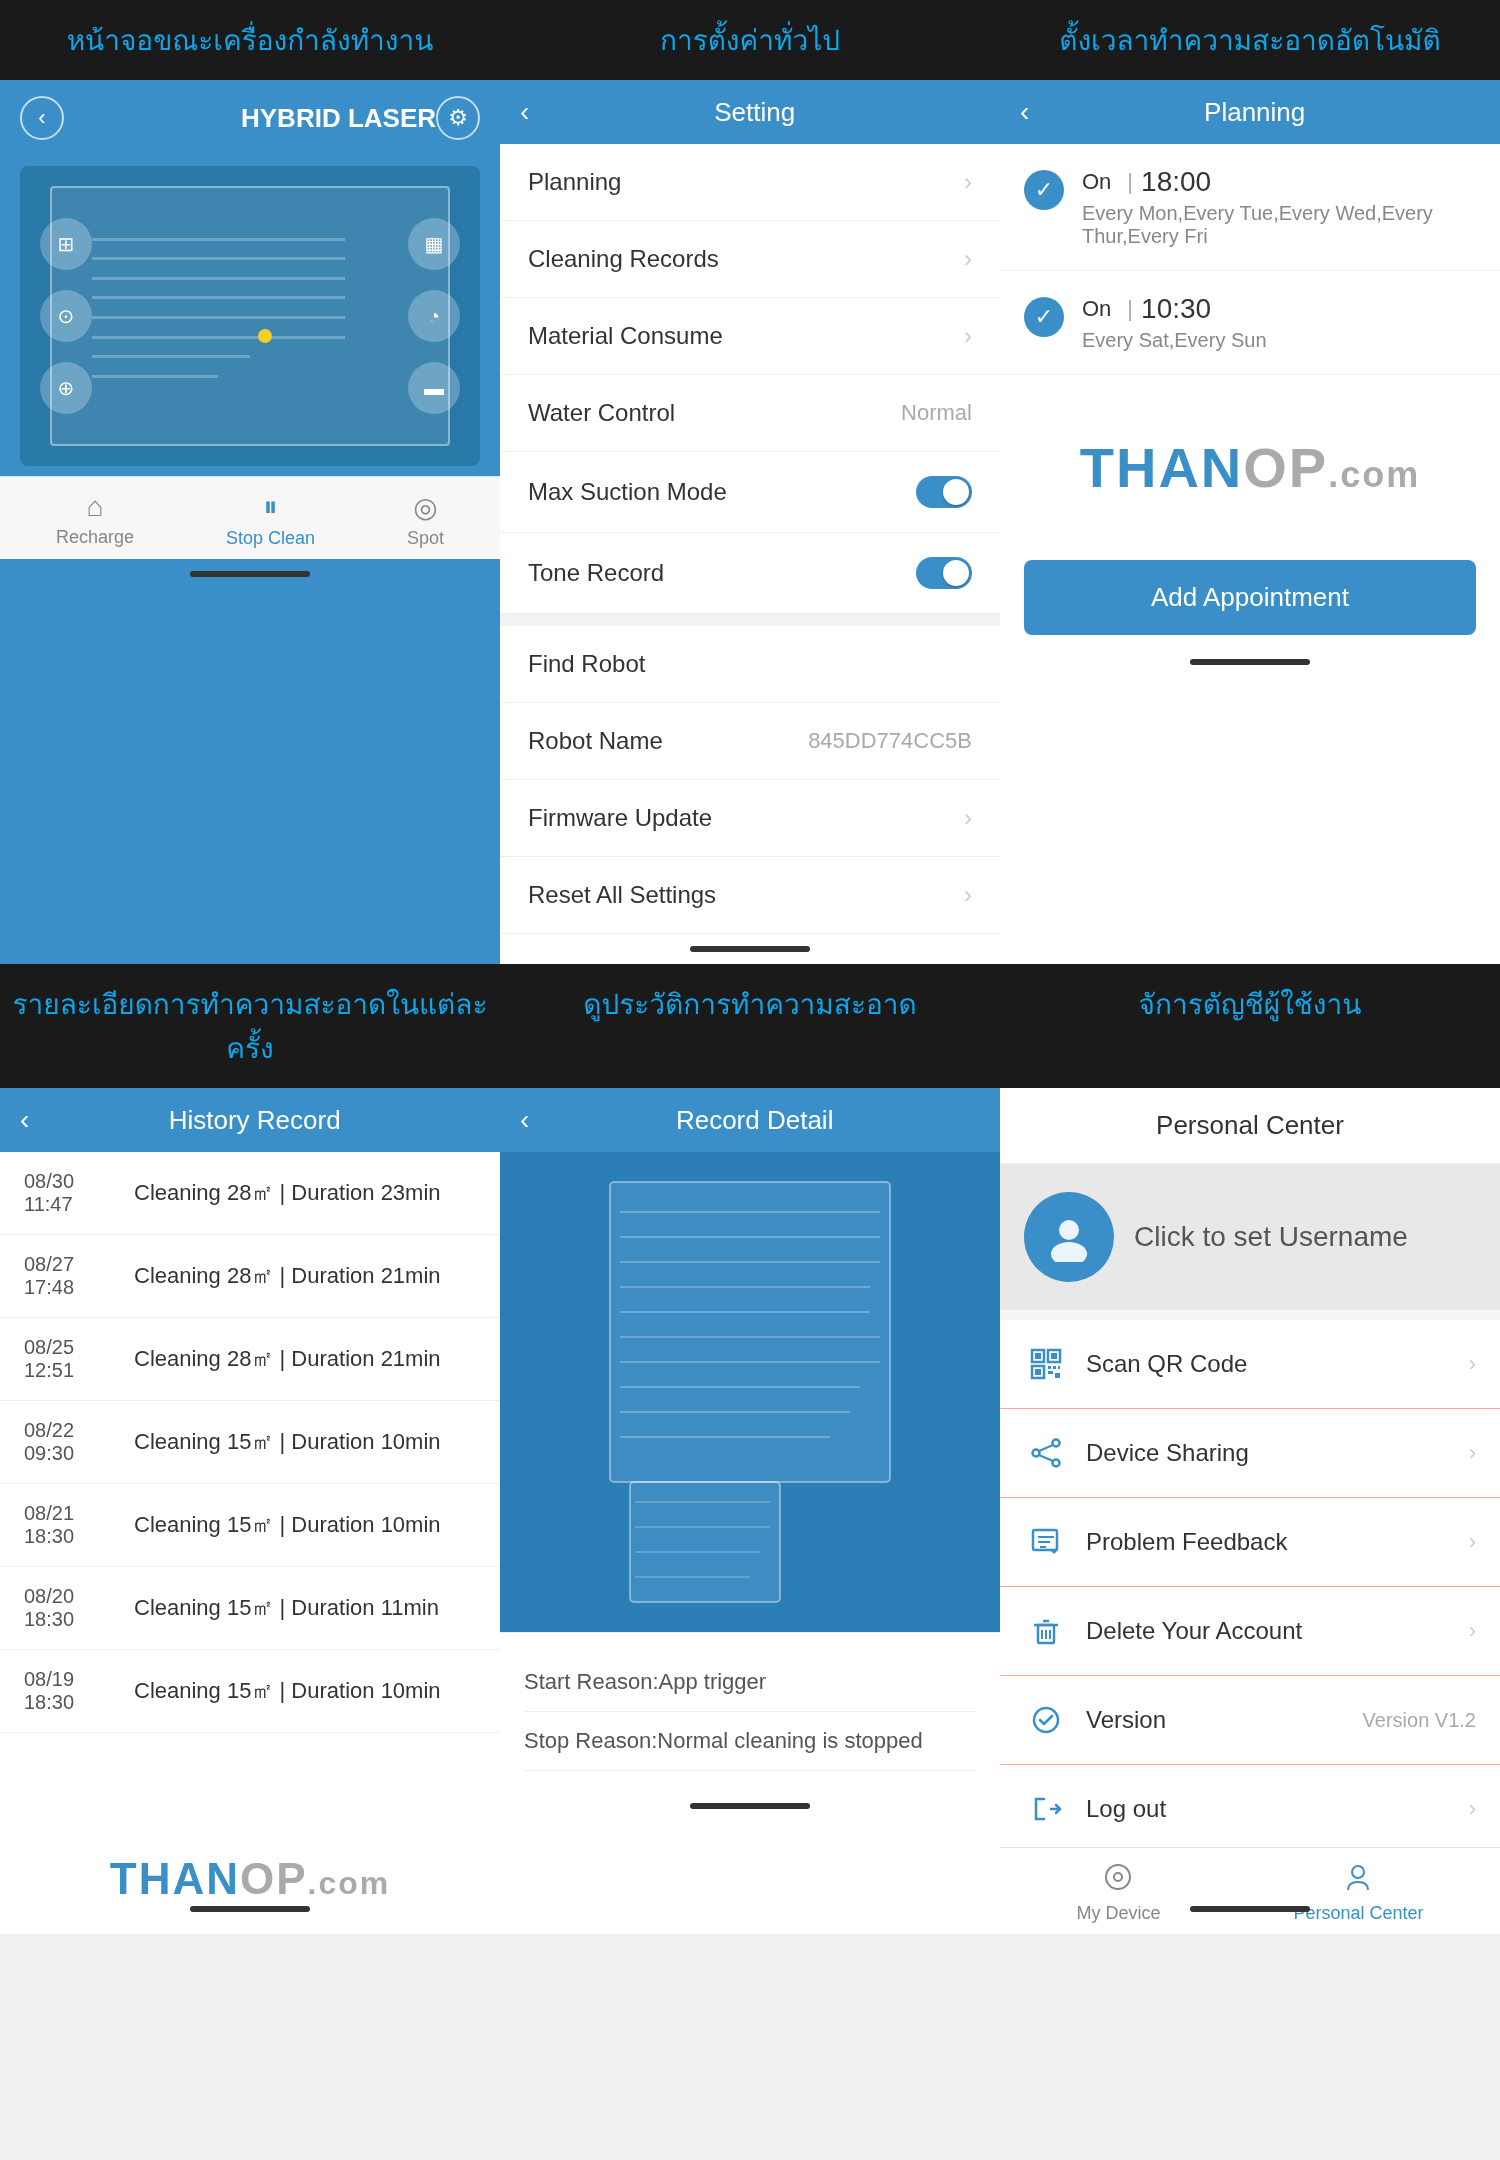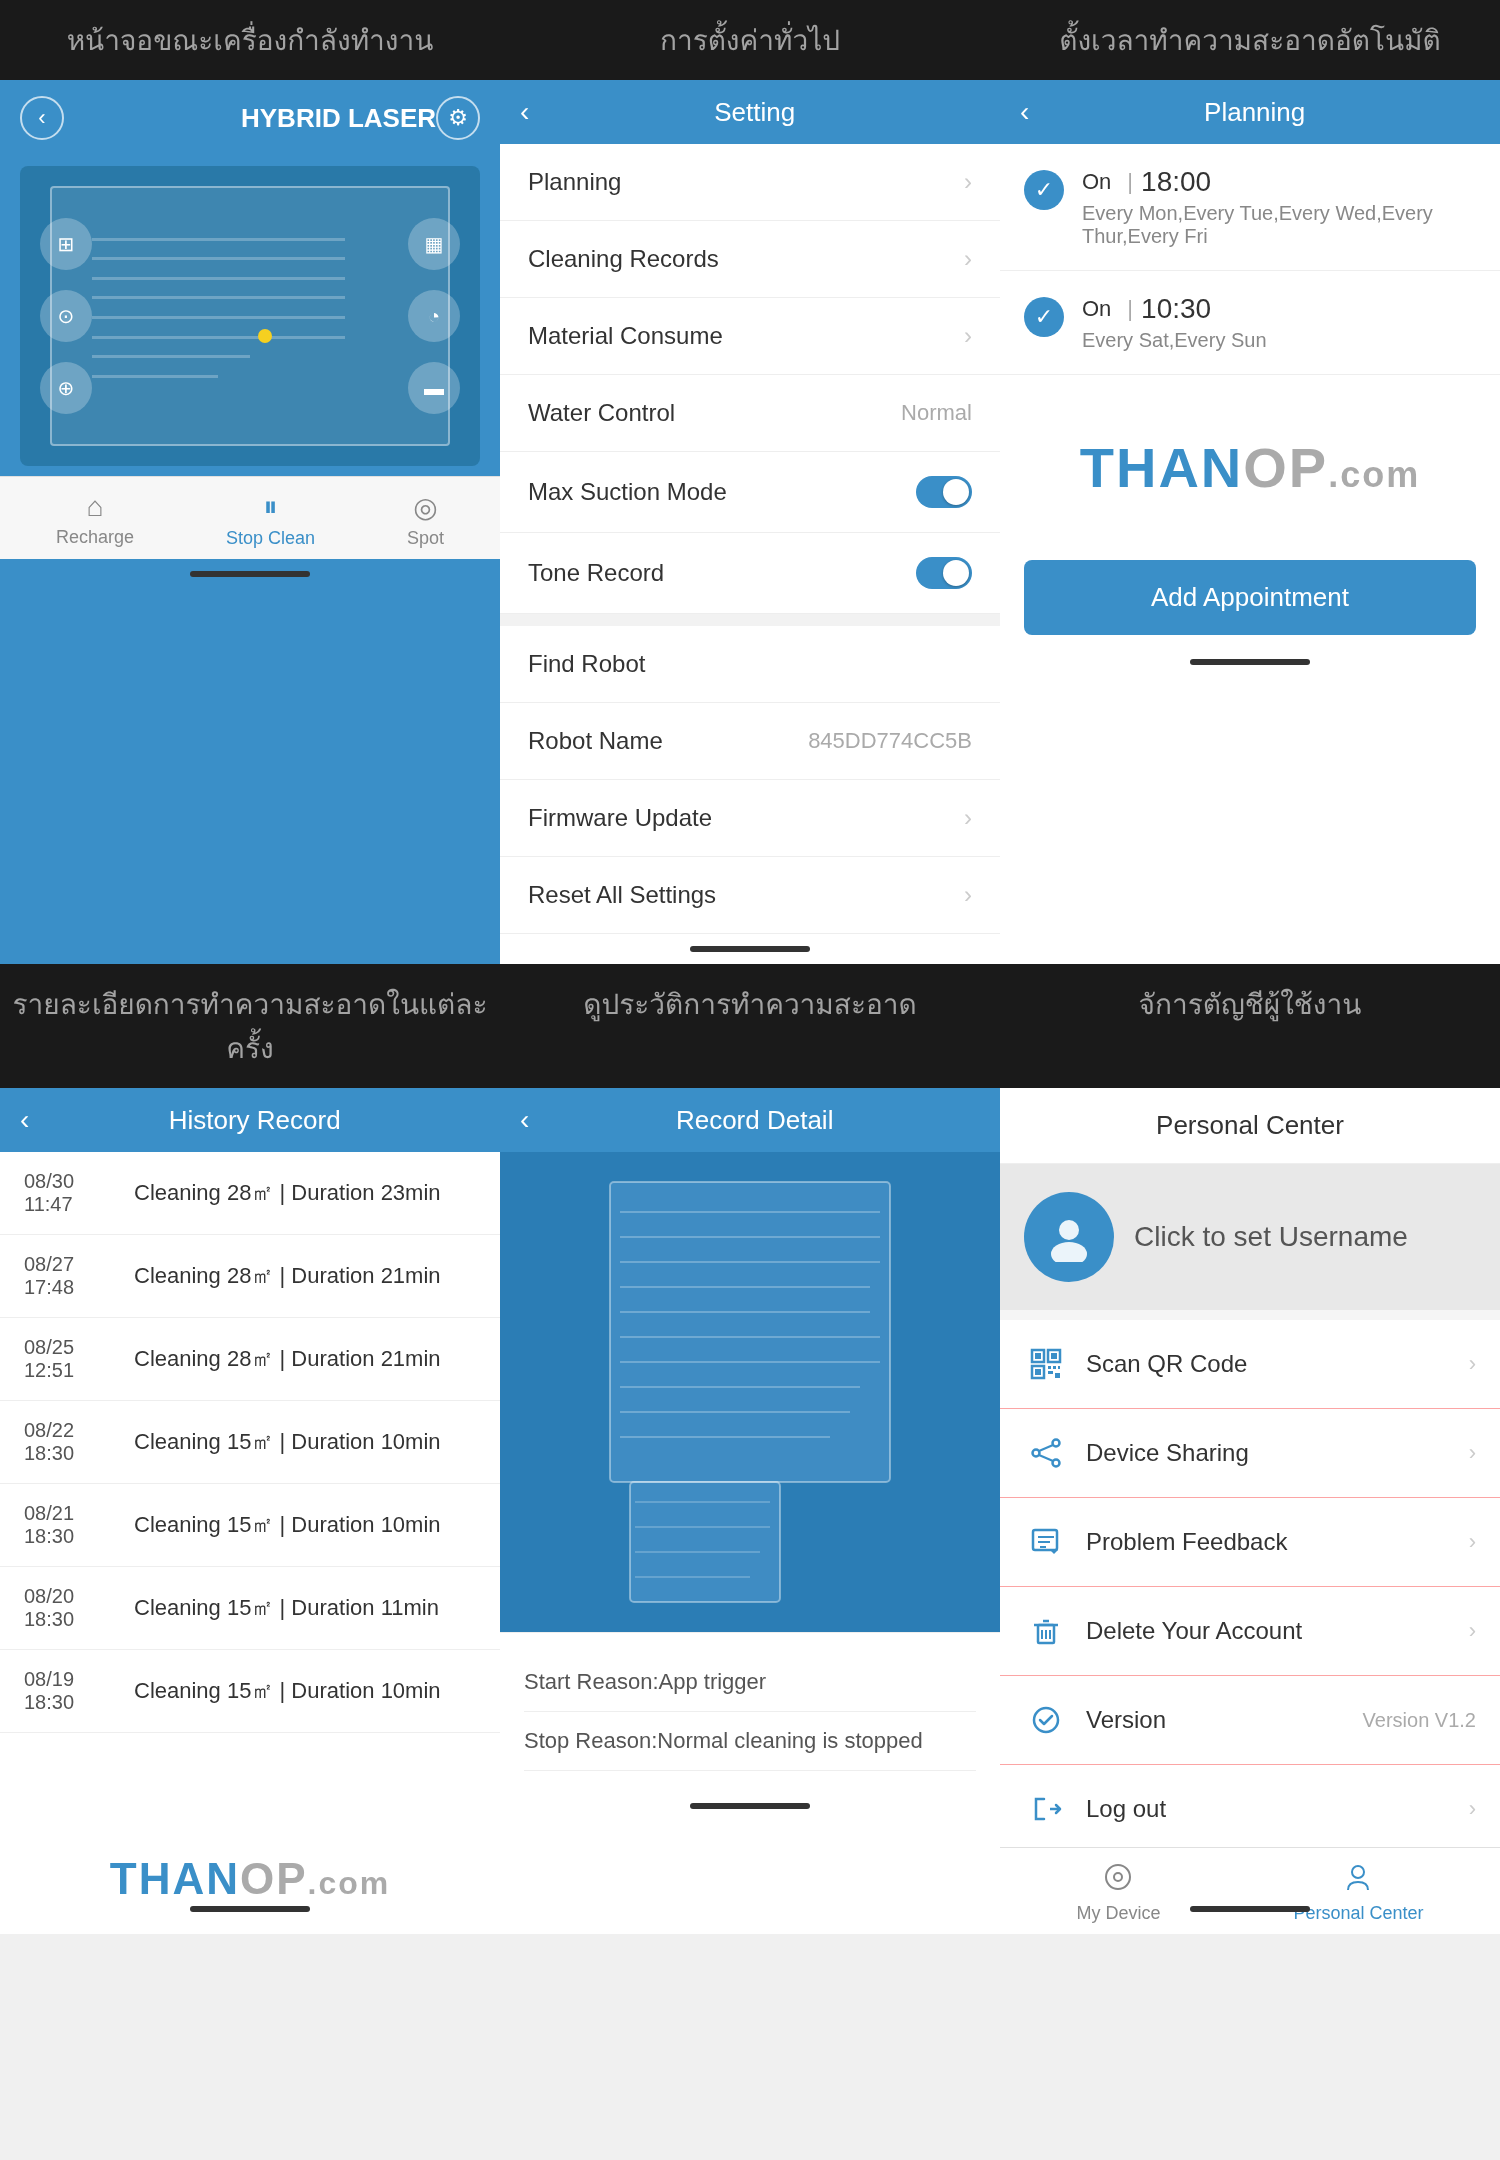--- a/index.html
+++ b/index.html
@@ -3,21 +3,21 @@
   <meta charset="utf-8">
   <style>
     * { margin: 0; padding: 0; box-sizing: border-box; }
     body { width: 1500px; min-height: 2160px; font-family: -apple-system, 'Helvetica Neue', Arial, sans-serif; background: #f0f0f0; }
 
     .grid { display: grid; grid-template-columns: 1fr 1fr 1fr; grid-template-rows: auto auto; width: 1500px; }
 
     
     .section-header {
       background: #1a1a1a;
-      color: #a3a3a3;
+      color: #0ea5e9;
       text-align: center;
       padding: 18px 10px;
       font-size: 28px;
       font-weight: 500;
     }
 
     
     .panel { background: #fff; overflow: hidden; position: relative; }
 
     
@@ -313,21 +313,21 @@
 17:48</div>
         <div class="p4-desc">Cleaning 28㎡ | Duration 21min</div>
       </div>
       <div class="p4-record-item">
         <div class="p4-date" style="white-space:pre-line;">08/25
 12:51</div>
         <div class="p4-desc">Cleaning 28㎡ | Duration 21min</div>
       </div>
       <div class="p4-record-item">
         <div class="p4-date" style="white-space:pre-line;">08/22
-18:30</div>
+09:30</div>
         <div class="p4-desc">Cleaning 15㎡ | Duration 10min</div>
       </div>
       <div class="p4-record-item">
         <div class="p4-date" style="white-space:pre-line;">08/21
 18:30</div>
         <div class="p4-desc">Cleaning 15㎡ | Duration 10min</div>
       </div>
       <div class="p4-record-item">
         <div class="p4-date" style="white-space:pre-line;">08/20
 18:30</div>

